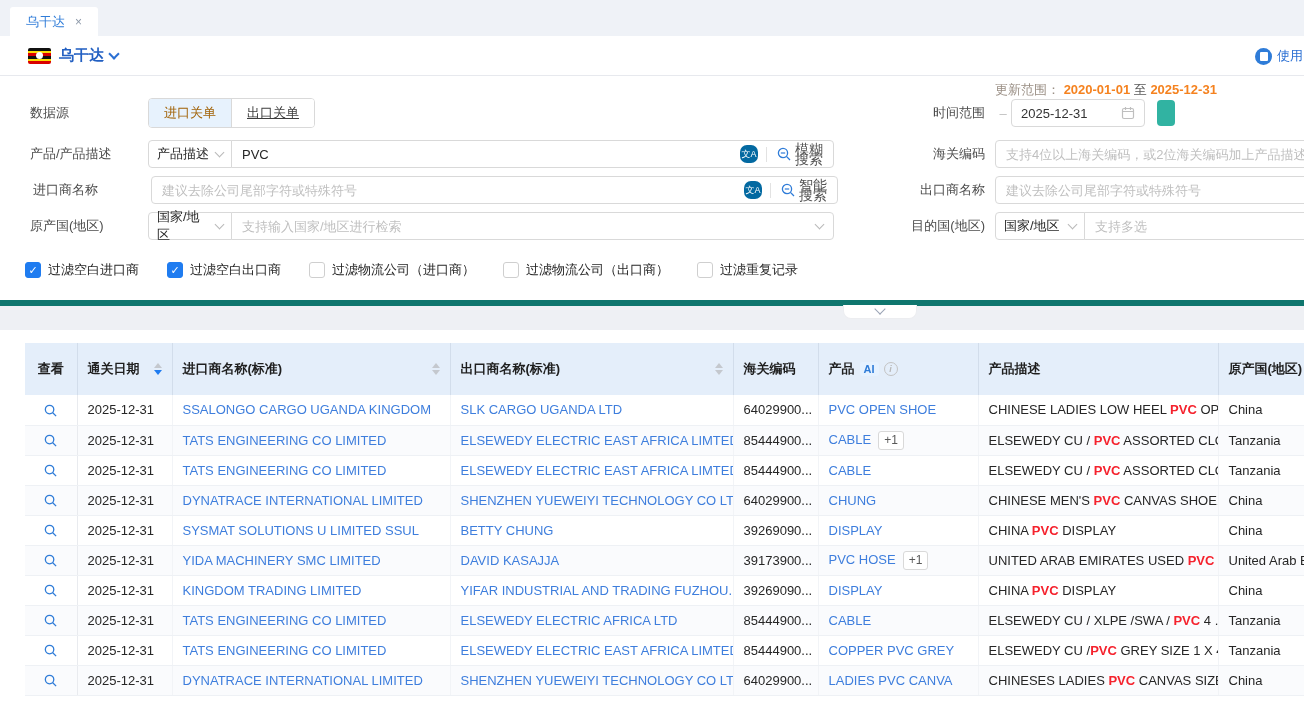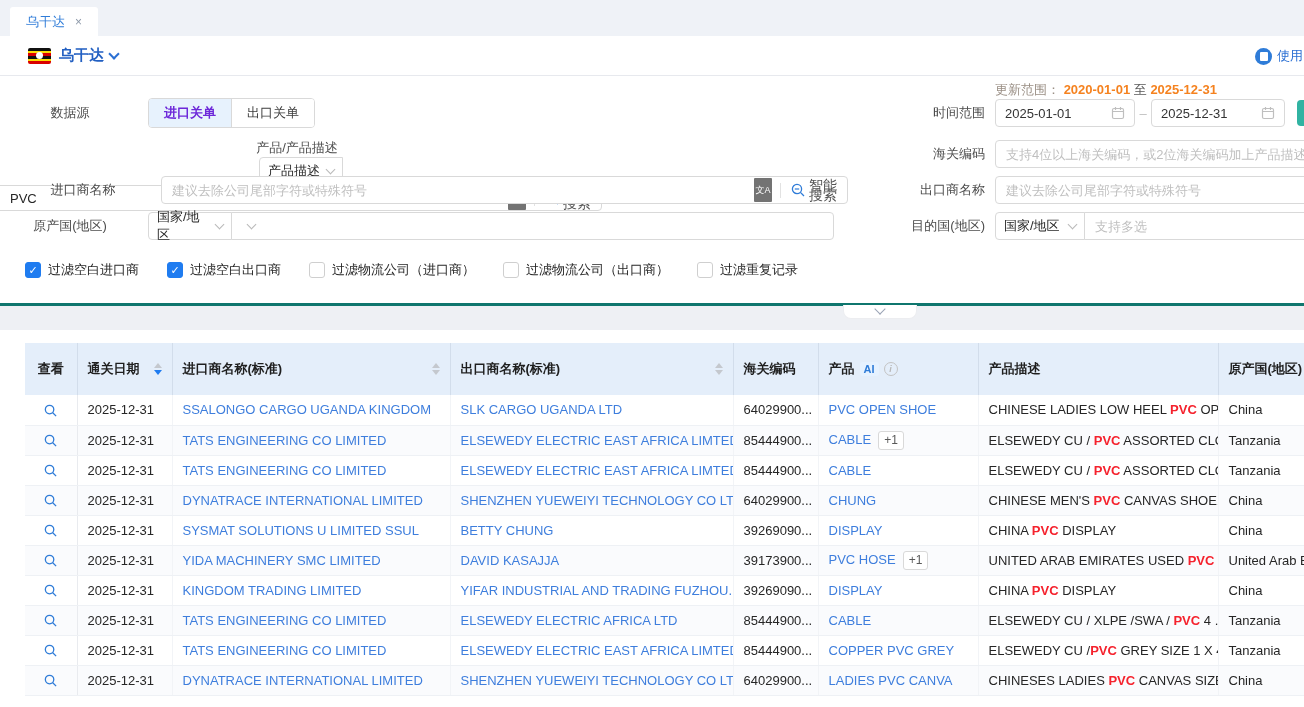--- a/index.html
+++ b/index.html
@@ -21,46 +21,46 @@
   .flag::after { content:""; position:absolute; left:8px; top:4.5px; width:7px; height:7px; border-radius:50%; background:#fff; }
   .country { font-size:15px; font-weight:bold; color:#2360c2; margin-right:6px; }
   .chev-b { width:8px; height:8px; border-right:2px solid #2a6fd3; border-bottom:2px solid #2a6fd3;
     transform:rotate(45deg); margin-top:-4px; }
   .help { position:absolute; right:0; top:0; height:40px; display:flex; align-items:center; gap:5px; padding-right:1px; }
   .help-ic { width:17px; height:17px; border-radius:50%; background:var(--accent,#2f7cd8); position:relative; }
   .help-ic::after { content:""; position:absolute; left:4.5px; top:4px; width:8px; height:9px; background:#fff; border-radius:1px; }
   .help-tx { color:#2a6fd3; font-size:13px; }
 
   
-  .filter { position:relative; height:230px; background:#fff; border-bottom:3px solid #0f766e; }
+  .filter { position:relative; height:230px; background:#fff; border-bottom:6px solid #0f766e; }
   .frow { position:absolute; display:flex; align-items:center; height:30px; }
-  .flabel { width:140px; text-align:center; color:#4b4b4b; margin-right:8px; flex:none; }
+  .flabel { width:140px; text-align:left; color:#4b4b4b; margin-right:8px; flex:none;padding-left:30px; }
   .flabel-r { width:135px; text-align:right; color:#4b4b4b; margin-right:10px; flex:none; }
 
   .seg-group { display:flex; border:1px solid #d9d9d9; border-radius:4px; overflow:hidden; height:30px; }
   .seg { padding:0 15px; display:flex; align-items:center; background:#fff; color:#3c3c3c; cursor:pointer; border-right:1px solid #d9d9d9; }
-  .seg:last-child { border-right:none; }
-  .seg.active { background:#e7f2fd; color:#6d28d9;font-weight:bold; }
+  .seg:last-child { border-right:none;text-decoration:underline; }
+  .seg.active { background:#e7f2fd; color:#a16207; }
 
   .update { position:absolute; left:995px; top:5px; font-size:13px; }
   .update .ul { color:#9a8f85; }
   .update .ud { color:var(--orange,#f5821f); font-weight:bold; }
   .update .uz { color:#595959; }
 
   .inputbox { height:28px; border:1px solid #d9d9d9; border-radius:4px; background:#fff;
     display:flex; align-items:center; padding:0 10px; }
   .inputbox input { border:none; outline:none; flex:1; font-size:13px; color:#262626; min-width:0;
     font-family:"Liberation Sans", sans-serif; background:transparent; }
   .inputbox input::placeholder { color:#bfbfbf; }
   .selbox { height:28px; border:1px solid #d9d9d9; border-radius:4px 0 0 4px; background:#fff;
     display:flex; align-items:center; justify-content:space-between; padding:0 8px; color:#262626; flex:none; cursor:pointer; }
   .joined { border-radius:0 4px 4px 0; margin-left:-1px; }
   .chev-g { width:7px; height:7px; border-right:1.4px solid #b9b9b9; border-bottom:1.4px solid #b9b9b9;
     transform:rotate(45deg); margin-top:-3px; margin-left:6px; flex:none; }
-  .trans-ic { width:18px; height:24px; border-radius:1px; background:#737373; color:#fff; font-size:9px;
+  .trans-ic { width:18px; height:18px; border-radius:7px; background:#0369a1; color:#fff; font-size:9px;
     display:flex; align-items:center; justify-content:center; flex:none; cursor:pointer; }
   .vdiv { width:1px; height:15px; background:#e2e2e2; margin:0 8px; flex:none; }
   .sfx-tx { font-size:14px; line-height:10px; color:#555; margin-left:3px; flex:none; cursor:pointer; }
   .sfx-ic { flex:none; margin-left:1px; cursor:pointer; display:flex; }
 
   .datebox { width:140px; height:28px; border:1px solid #d9d9d9; border-radius:4px; background:#fff;
     display:flex; align-items:center; padding:0 9px; color:#333; }
   .datebox span { flex:1; }
   .dash { color:#bfbfbf; margin:0 4px; width:8px; text-align:center; }
   .teal-btn { width:18px; height:26px; background:var(--teal,#31b3a2); border-radius:4px; margin-left:12px; flex:none; }
@@ -145,43 +145,34 @@
   <div class="frow" style="left:0; top:22px;">
     <span class="flabel">数据源</span>
     <div class="seg-group" id="source-tabs">
         <div class="seg active">进口关单</div>
         <div class="seg">出口关单</div>
       </div>
   </div>
 
   <div class="frow" style="left:850px; top:22px;">
     <span class="flabel-r">时间范围</span>
-    <div class="datebox">
-      <span>2025-01-01</span>
-      <svg width="14" height="14" viewBox="0 0 14 14">
-          <rect x="1.5" y="2.5" width="11" height="10" rx="1.5" fill="none" stroke="#bfbfbf" stroke-width="1.2"></rect>
-          <line x1="4.5" y1="1" x2="4.5" y2="4" stroke="#bfbfbf" stroke-width="1.2"></line>
-          <line x1="9.5" y1="1" x2="9.5" y2="4" stroke="#bfbfbf" stroke-width="1.2"></line>
-          <line x1="2" y1="5.5" x2="12" y2="5.5" stroke="#bfbfbf" stroke-width="1"></line>
-        </svg>
-    </div>
     <span class="dash">–</span>
     <div class="datebox" style="width:134px;">
       <span>2025-12-31</span>
       <svg width="14" height="14" viewBox="0 0 14 14">
           <rect x="1.5" y="2.5" width="11" height="10" rx="1.5" fill="none" stroke="#bfbfbf" stroke-width="1.2"></rect>
           <line x1="4.5" y1="1" x2="4.5" y2="4" stroke="#bfbfbf" stroke-width="1.2"></line>
           <line x1="9.5" y1="1" x2="9.5" y2="4" stroke="#bfbfbf" stroke-width="1.2"></line>
           <line x1="2" y1="5.5" x2="12" y2="5.5" stroke="#bfbfbf" stroke-width="1"></line>
         </svg>
     </div>
     <span class="teal-btn"></span>
   </div>
 
-  <div class="frow" style="left:0; top:63px;flex-direction:column;">
+  <div class="frow" style="left:0; top:63px;">
     <span class="flabel">产品/产品描述</span>
     <div class="selbox" style="width:84px;">
       <span>产品描述</span>
         <span class="chev-g"></span>
     </div>
     <div class="inputbox joined" style="width:603px;">
       <input value="PVC" style="">
       <span class="trans-ic">文A</span>
       <span class="vdiv"></span>
       <span class="sfx-ic">
@@ -195,21 +186,21 @@
     </div>
   </div>
 
   <div class="frow" style="left:850px; top:63px;">
     <span class="flabel-r">海关编码</span>
     <div class="inputbox" style="width:430px;">
       <input placeholder="支持4位以上海关编码，或2位海关编码加上产品描述、企" style="">
     </div>
   </div>
 
-  <div class="frow" style="left:13px; top:99px;">
+  <div class="frow" style="left:3px; top:99px;">
     <span class="flabel">进口商名称</span>
     <div class="inputbox" style="width:687px;">
       <input placeholder="建议去除公司尾部字符或特殊符号" style="">
       <span class="trans-ic">文A</span>
       <span class="vdiv"></span>
       <span class="sfx-ic">
         <svg width="16" height="16" viewBox="0 0 16 16">
             <circle cx="7" cy="7" r="4.6" fill="none" stroke="#2f7cd8" stroke-width="1.3"></circle>
             <line x1="4.8" y1="7" x2="9.2" y2="7" stroke="#2f7cd8" stroke-width="1.2"></line>
             <line x1="10.4" y1="10.4" x2="14" y2="14" stroke="#2f7cd8" stroke-width="1.3"></line>
@@ -226,20 +217,21 @@
     </div>
   </div>
 
   <div class="frow" style="left:0; top:135px;">
     <span class="flabel">原产国(地区)</span>
     <div class="selbox" style="width:84px;">
       <span>国家/地区</span>
         <span class="chev-g"></span>
     </div>
     <div class="inputbox joined" style="width:603px;">
+      <input placeholder="支持输入国家/地区进行检索" style="">
       <span class="chev-g"></span>
     </div>
   </div>
 
   <div class="frow" style="left:850px; top:135px;">
     <span class="flabel-r">目的国(地区)</span>
     <div class="selbox" style="width:90px;">
       <span>国家/地区</span>
         <span class="chev-g"></span>
     </div>

